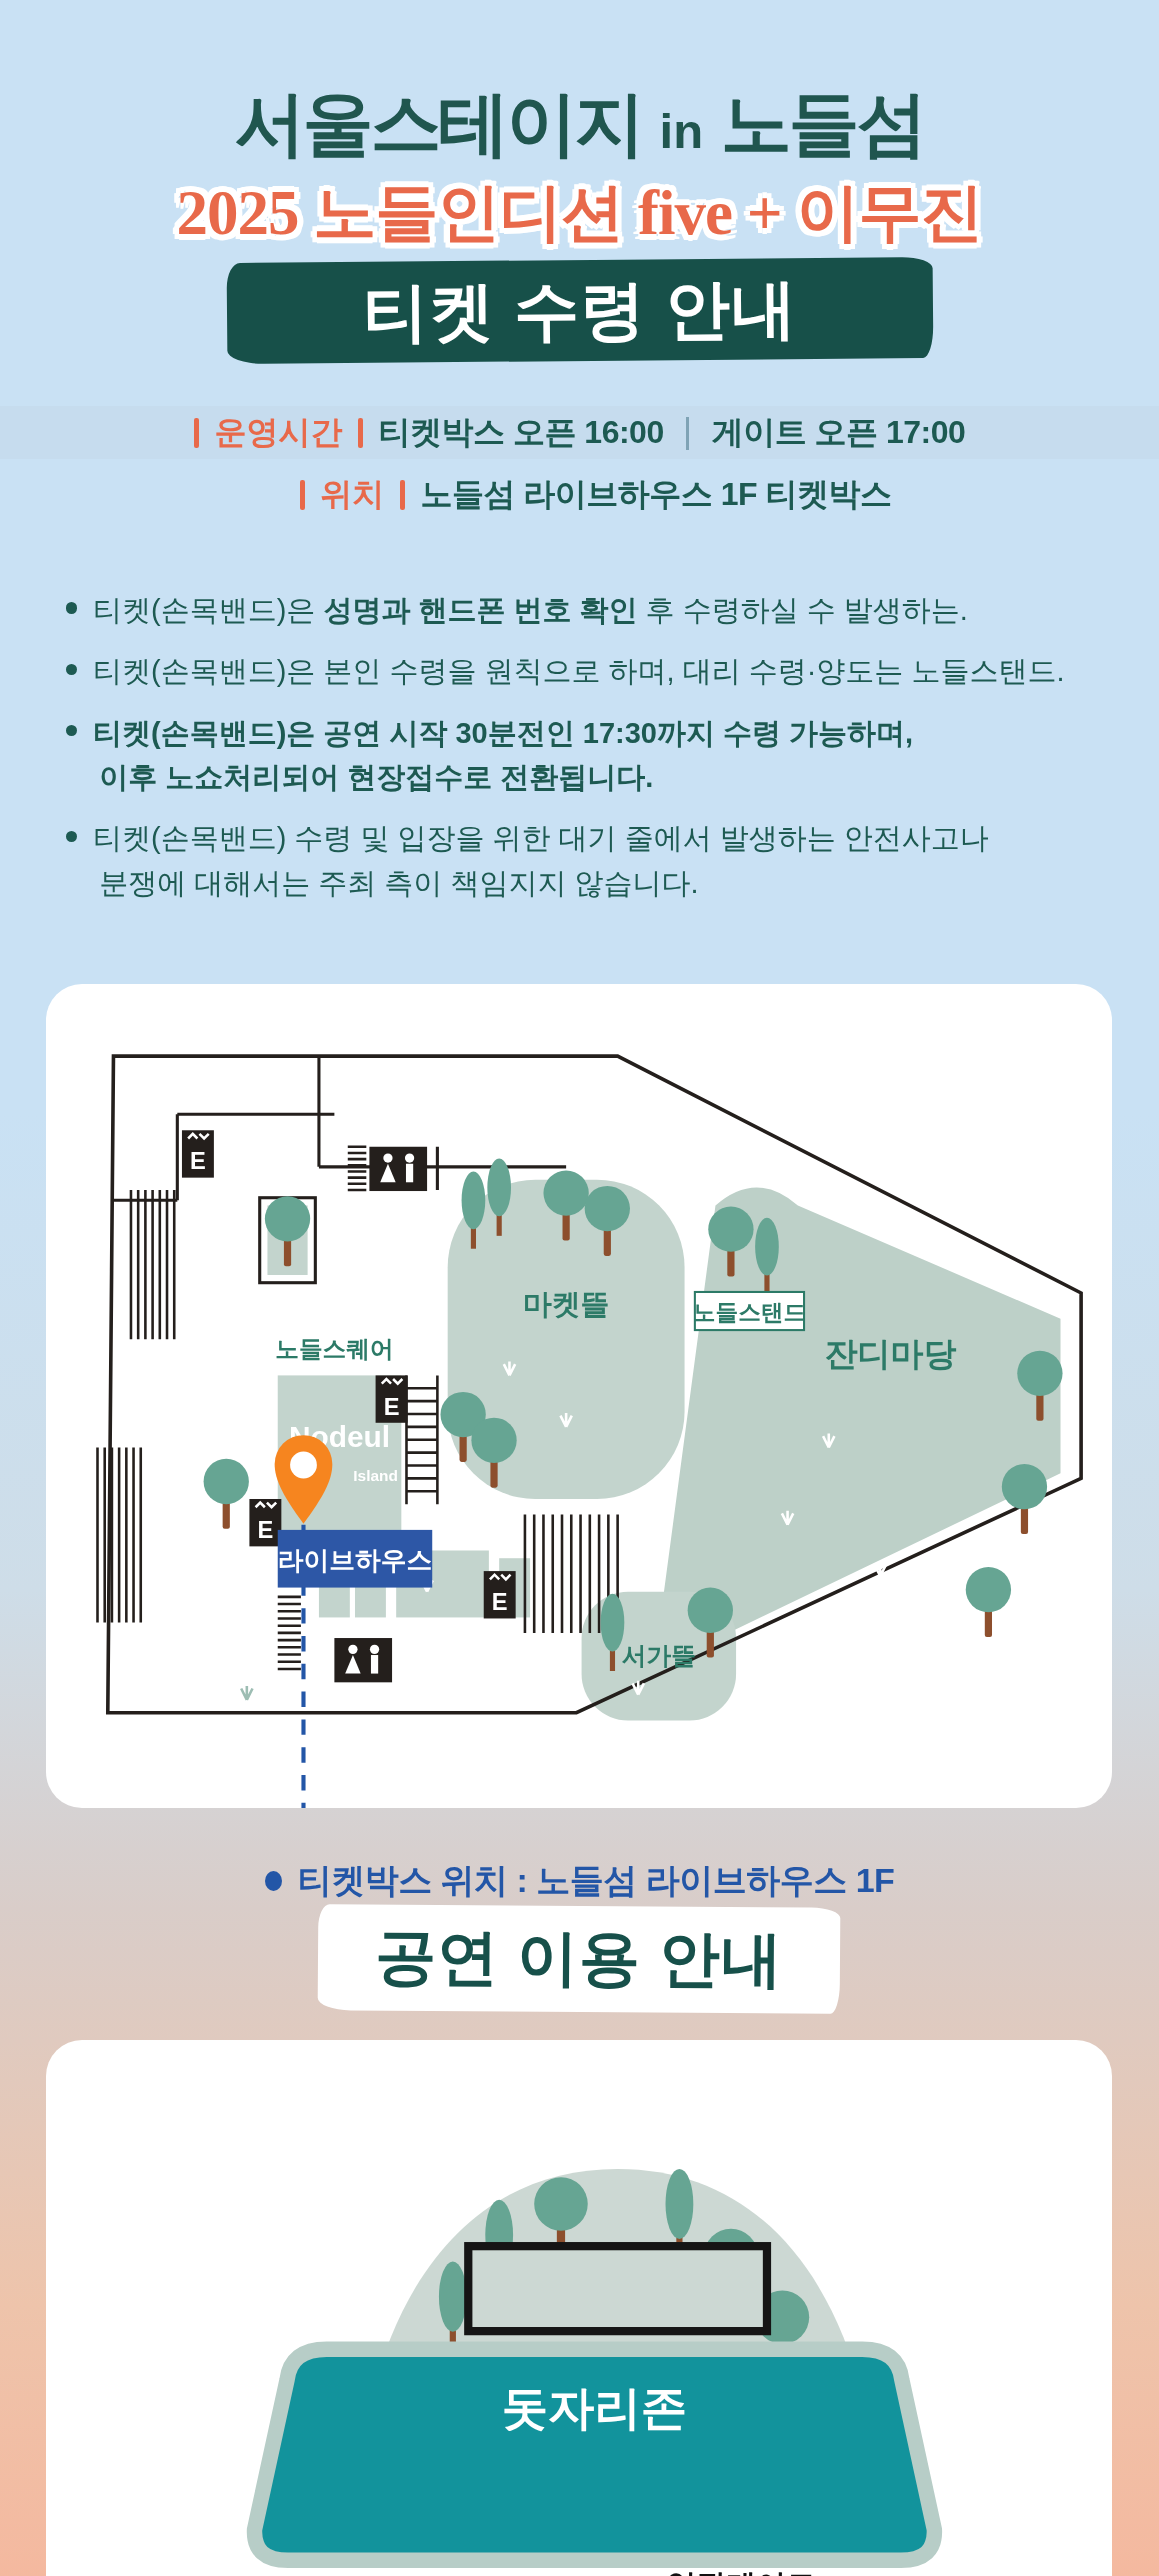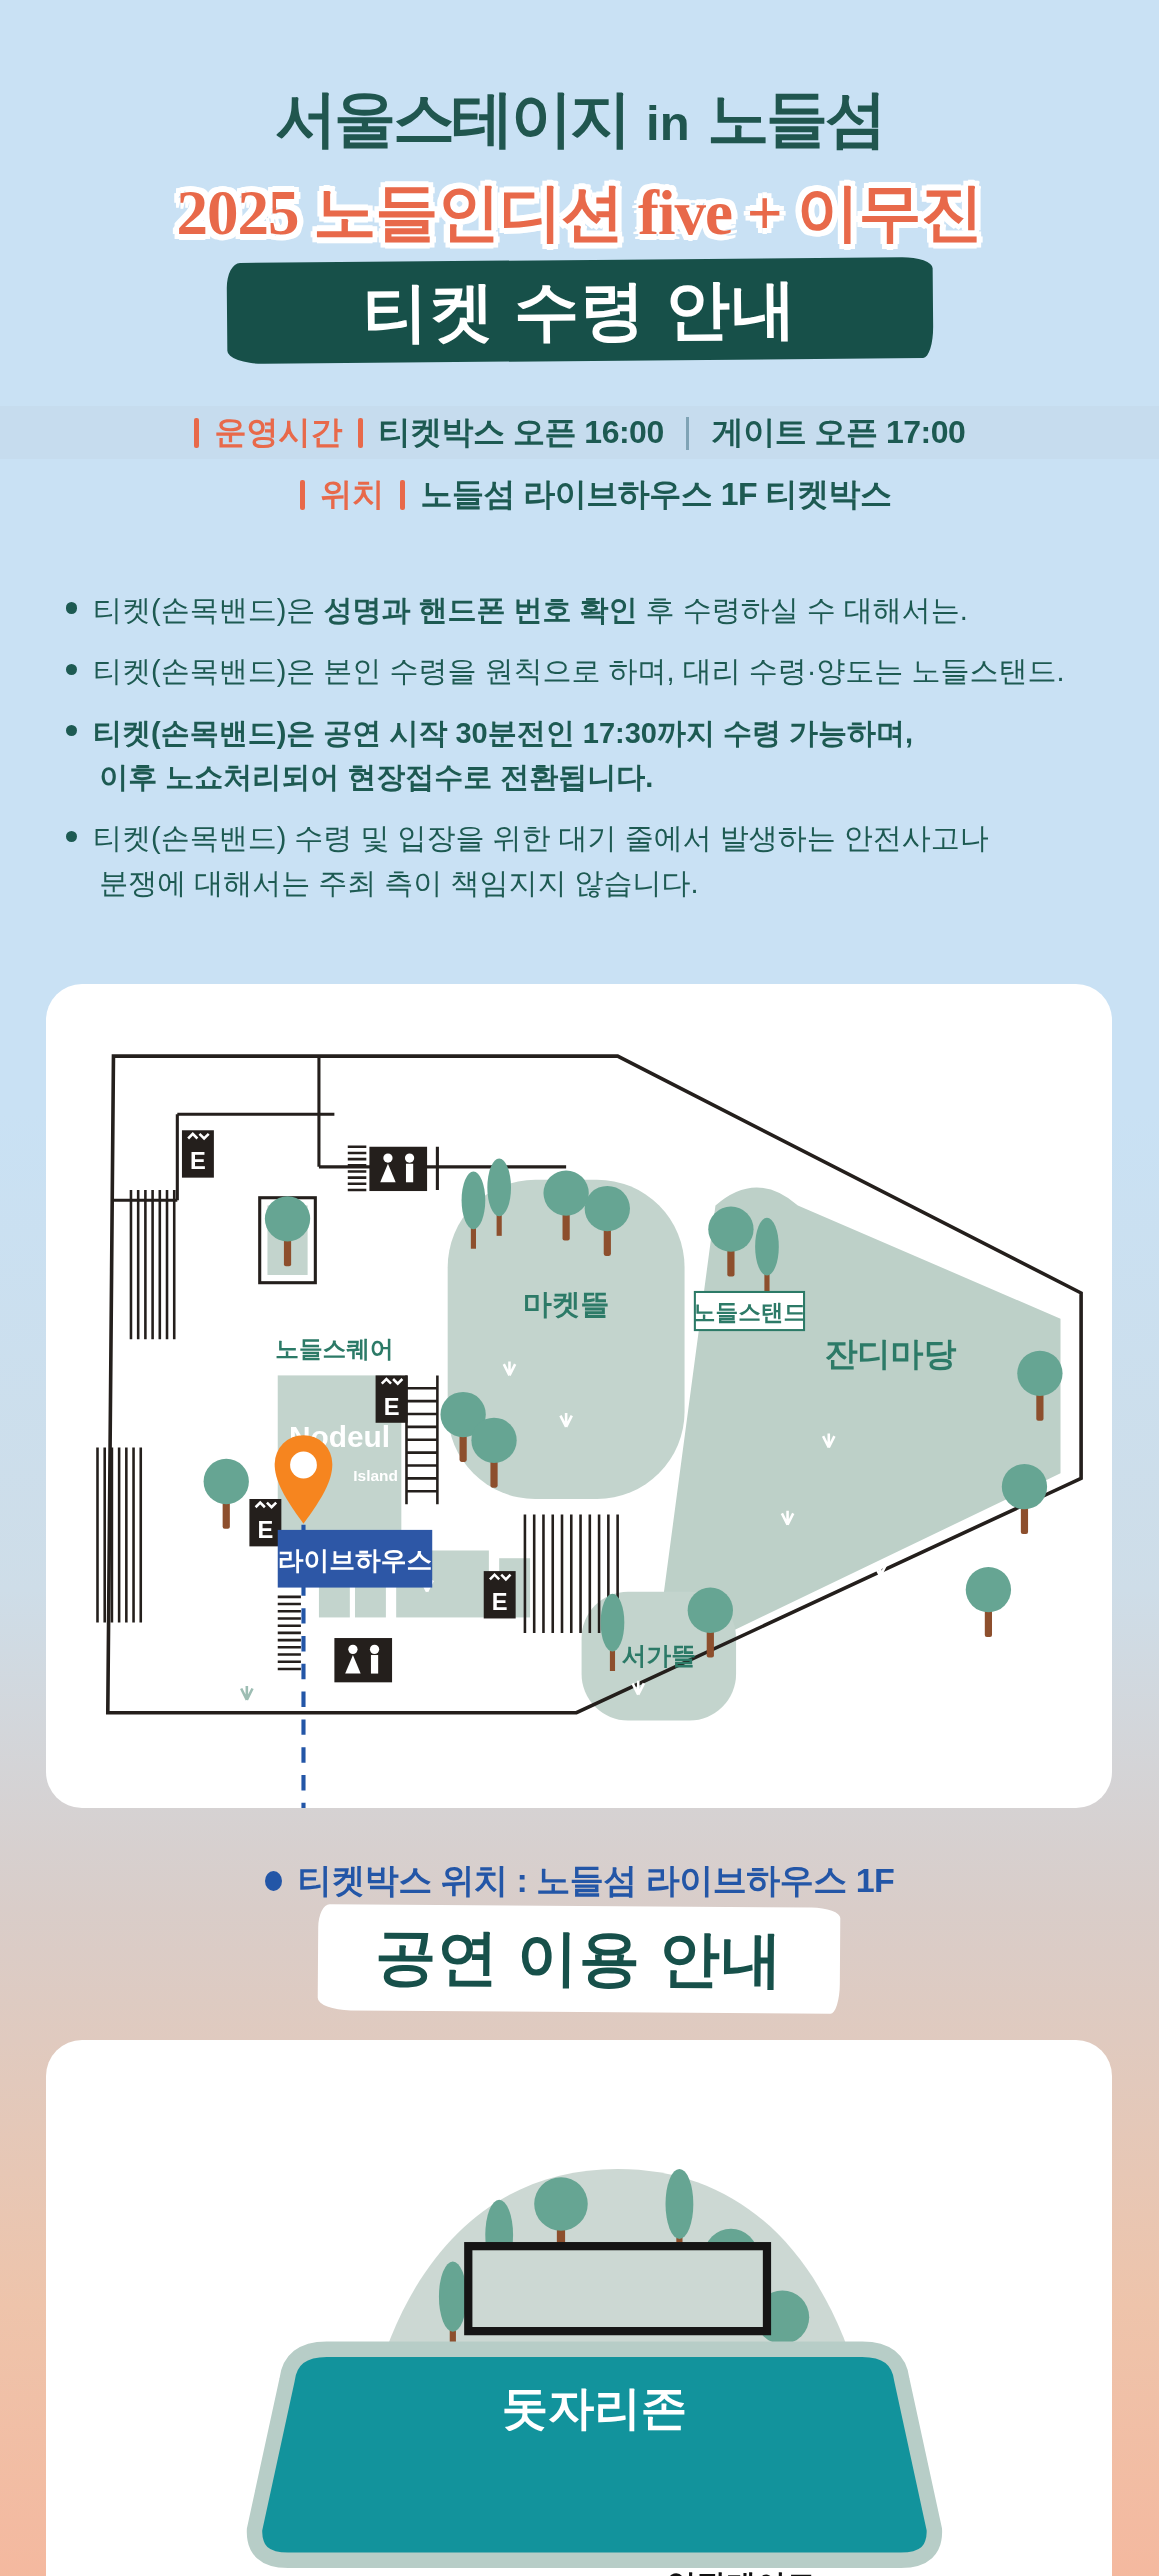--- a/index.html
+++ b/index.html
@@ -8,21 +8,21 @@
     position:relative;width:1159px;height:3975px;overflow:hidden;
     background:linear-gradient(180deg,
       #c9e1f4 0%, #c9e1f4 28%, #cedde8 40%, #d9cdc9 48%,
       #eec4ab 58%, #f9b096 70%, #fcaa8b 84%, #fcaa8b 100%);
   }
   .abs{position:absolute;}
   .ctr{left:0;width:100%;text-align:center;}
 
   
   .hero{top:77px;display:flex;justify-content:center;align-items:baseline;gap:17.5px;color:#20564f;}
-  .hero .big{font-size:62px;font-weight:900;letter-spacing:-3.1px;}
+  .hero .big{font-size:71px;font-weight:900;letter-spacing:-3.1px;}
   .hero .small{font-size:49px;font-weight:900;}
   .subtitle{
     top:170px;font-size:63px;font-weight:900;letter-spacing:-1px;color:#e8694a;
     text-shadow:-6.2px 0 0 #fff,6.2px 0 0 #fff,0 -6.2px 0 #fff,0 6.2px 0 #fff,
       -4.6px -4.6px 0 #fff,4.6px -4.6px 0 #fff,-4.6px 4.6px 0 #fff,4.6px 4.6px 0 #fff;
     font-family:Liberation Serif, serif;
   }
   .brush1{
     left:227px;top:260px;width:706px;height:101px;background:#175049;
     border-radius:13.4px 31px 10.3px 36px / 25px 11.3px 32px 13.4px;transform:rotate(-0.5deg);
@@ -96,21 +96,21 @@
     <span class="tval">게이트 오픈 17:00</span>
   </div>
   <div class="abs ctr inforow row2">
     <span class="obar"></span>
     <span class="olabel">위치</span>
     <span class="obar"></span>
     <span class="tval">노들섬 라이브하우스 1F 티켓박스</span>
   </div>
 
   <ul class="abs notes1">
-    <li><span class="dot"></span><span>티켓(손목밴드)은 </span><b>성명과 핸드폰 번호 확인</b><span> 후 수령하실 수 대해서는.</span></li>
+    <li><span class="dot"></span><span>티켓(손목밴드)은 </span><b>성명과 핸드폰 번호 확인</b><span> 후 수령하실 수 발생하는.</span></li>
     <li><span class="dot"></span><span>티켓(손목밴드)은 본인 수령을 원칙으로 하며, 대리 수령·양도는 노들스탠드.</span></li>
     <li><span class="dot"></span><span class="allbold">티켓(손목밴드)은 공연 시작 30분전인 17:30까지 수령 가능하며,</span>
       <div class="cont allbold">이후 노쇼처리되어 현장접수로 전환됩니다.</div></li>
     <li><span class="dot"></span><span>티켓(손목밴드) 수령 및 입장을 위한 대기 줄에서 발생하는 안전사고나</span>
       <div class="cont">분쟁에 대해서는 주최 측이 책임지지 않습니다.</div></li>
   </ul>
 
   <div class="abs card card1">
     <svg viewBox="0 0 2070 1600" width="1066" height="824">
       <defs>

